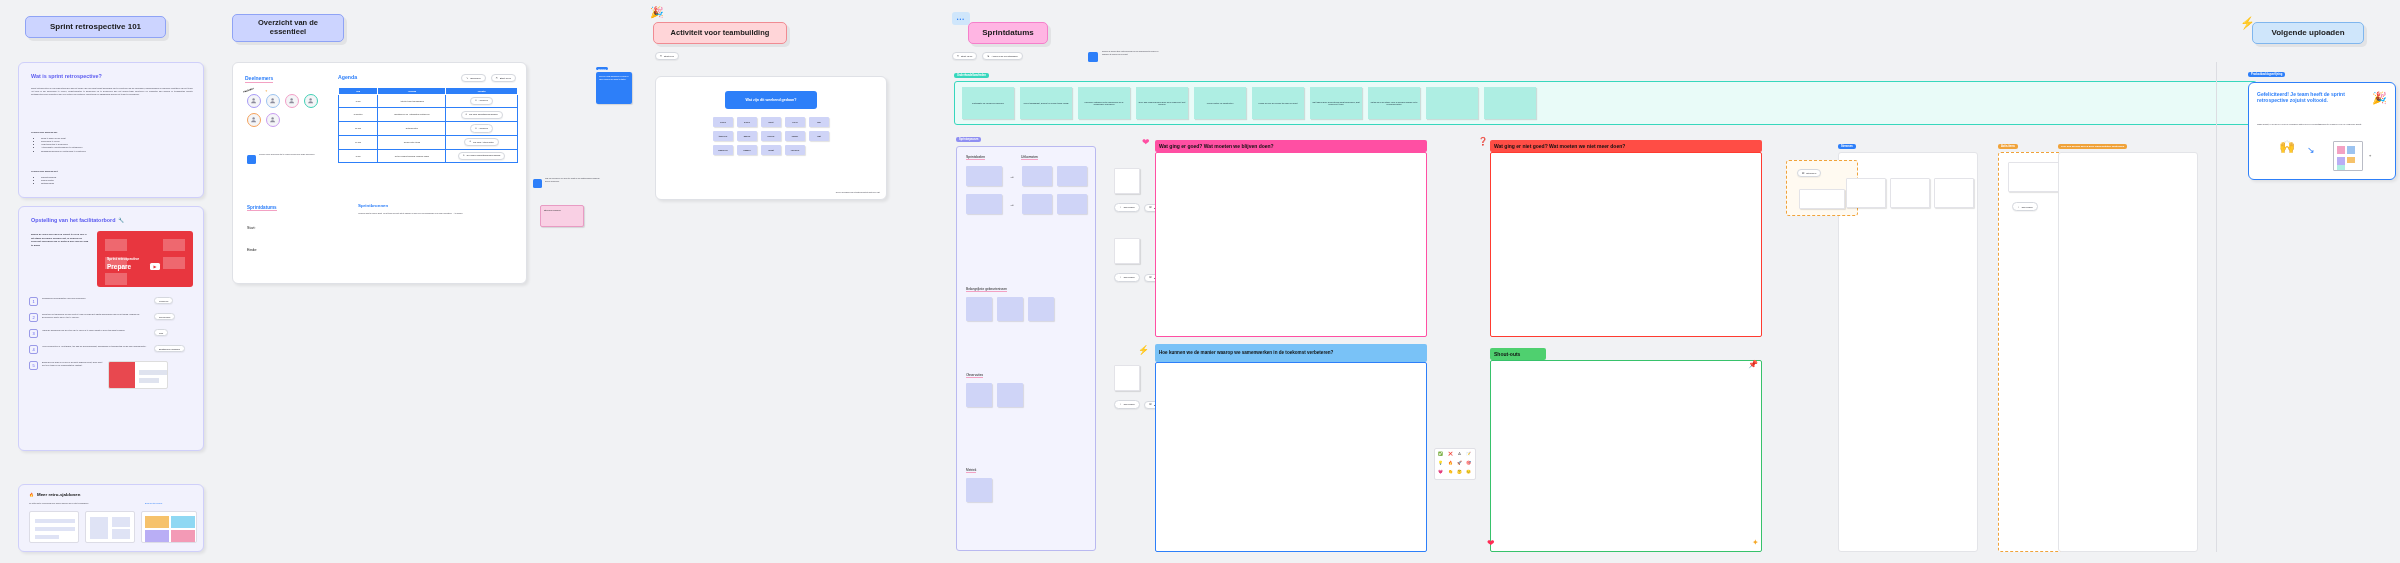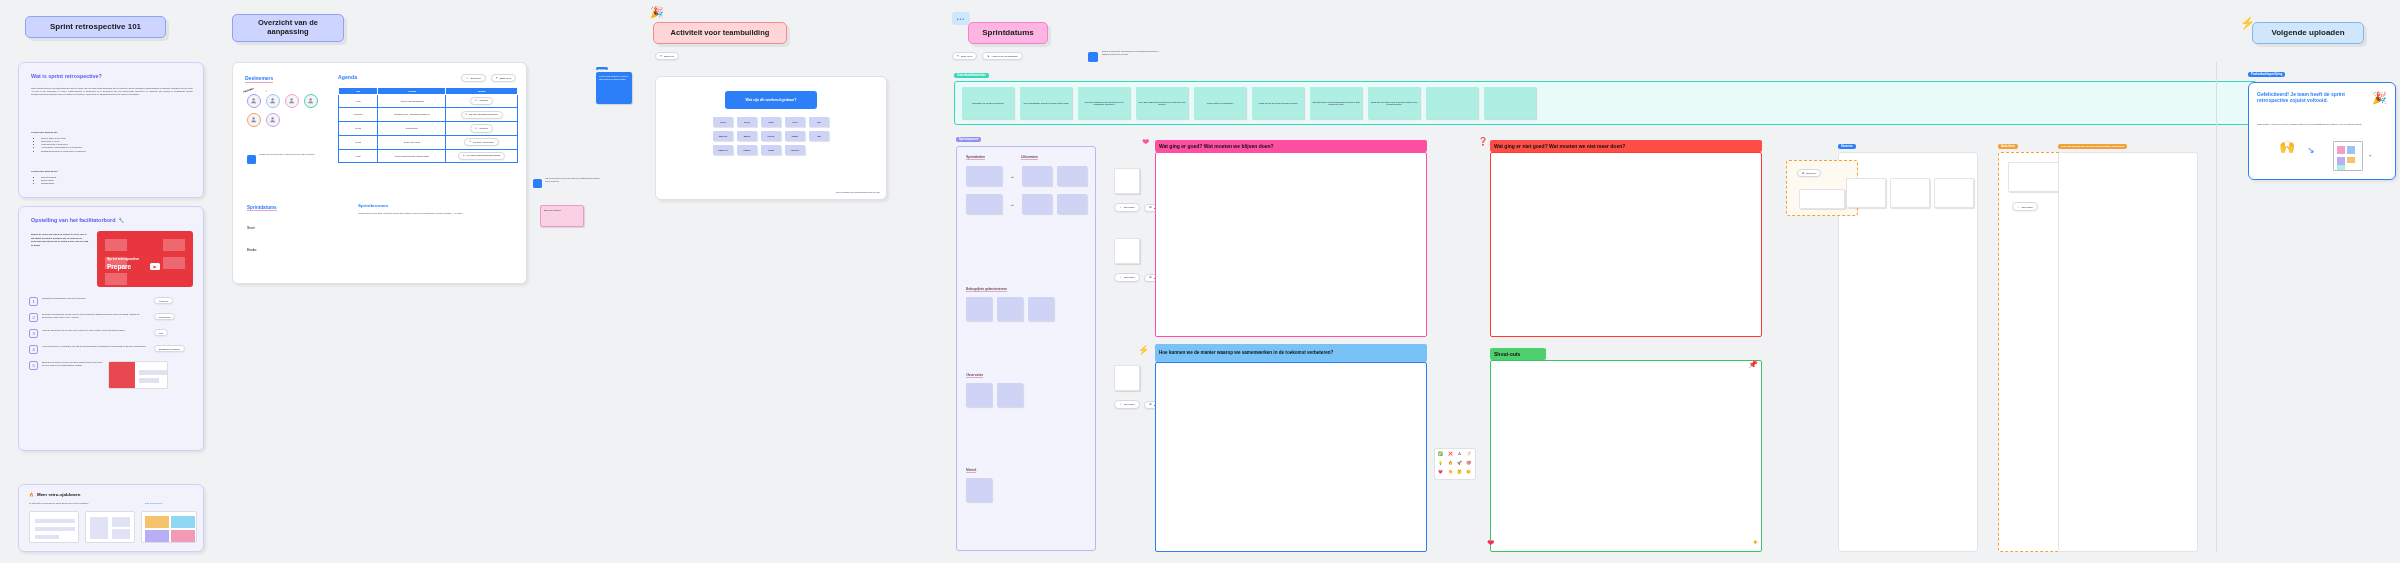--- a/index.html
+++ b/index.html
@@ -169,21 +169,21 @@
                 background-size:40px 4px,40px 4px,24px 4px; background-position:5px 7px,5px 15px,5px 23px; background-repeat:no-repeat;"></div>
     <div style="position:absolute; left:66px; top:26px; width:50px; height:32px; background:#fff; border:1px solid #dcdce6; border-radius:2px;
                 background-image:linear-gradient(#dfe3f5 0 0),linear-gradient(#dfe3f5 0 0),linear-gradient(#dfe3f5 0 0);
                 background-size:18px 22px,18px 10px,18px 10px; background-position:4px 5px,26px 5px,26px 17px; background-repeat:no-repeat;"></div>
     <div style="position:absolute; left:122px; top:26px; width:56px; height:32px; background:#fff; border:1px solid #dcdce6; border-radius:2px;
                 background-image:linear-gradient(#f6c26b 0 0),linear-gradient(#8fd8f3 0 0),linear-gradient(#b9aef5 0 0),linear-gradient(#f39ab6 0 0);
                 background-size:24px 12px,24px 12px,24px 12px,24px 12px;
                 background-position:3px 4px,29px 4px,3px 18px,29px 18px; background-repeat:no-repeat;"></div>
   </div>
 
-  <div class="sec-title" style="left:232px; top:14px; width:112px; height:28px; font-size:7.5px; padding:0 6px;">Overzicht van de aanpassing</div>
+  <div class="sec-title" style="left:232px; top:14px; width:112px; height:28px; font-size:7.5px; padding:0 6px;">Overzicht van de essentieel</div>
 
   <div class="panel card-shadow" style="left:232px; top:62px; width:295px; height:222px;">
 
     <div class="h-blue" style="position:absolute; left:12px; top:12px; font-size:5px; border-bottom:1px solid #f3a1c3; padding-bottom:1px;">Deelnemers</div>
     <div style="position:absolute; left:10px; top:26px; font-size:2.3px; font-weight:bold; transform:rotate(-20deg);">Facilitator</div>
     <div style="position:absolute; left:32px; top:26px; font-size:3px; color:#f0a33a;">✦</div>
     <div style="position:absolute; left:14px; top:31px; display:flex; gap:5px;">
       <div class="avatar" style="width:14px;height:14px;border:1.4px solid #a79af6;">
         <svg viewBox="0 0 24 24" fill="#8a8a9a">
             <circle cx="12" cy="8" r="4"></circle>

